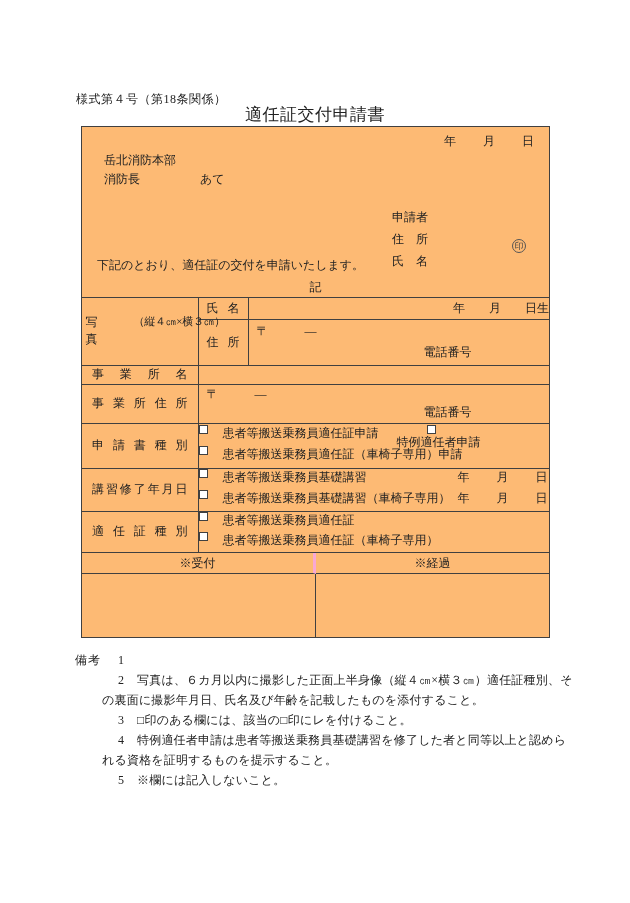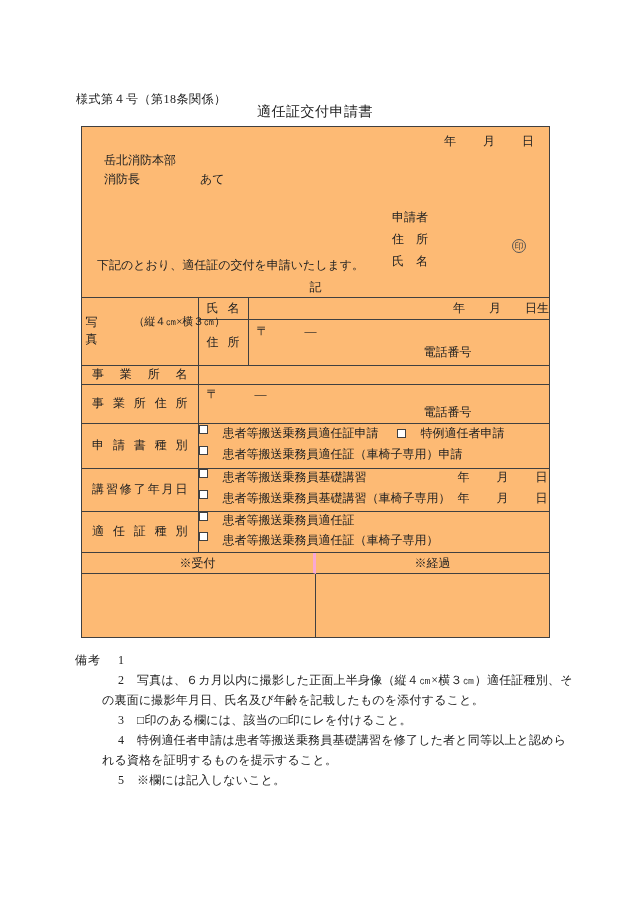--- a/index.html
+++ b/index.html
@@ -22,21 +22,21 @@
     letter-spacing: 0.5px;
     white-space: nowrap;
     margin-top: 12px;
   }
   .doc-title {
     position: absolute;
     left: 0;
     top: 103px;
     width: 630px;
     text-align: center;
-    font-size: 14px;
+    font-size: 17px;
     letter-spacing: 0.5px;
   }
 
   
   .formbox {
     position: absolute;
     left: 81px;
     top: 126px;
     width: 469px;
     border: 1px solid #404040;
@@ -113,21 +113,21 @@
   .cb-cell-inner { display: flex; flex-direction: column; justify-content: space-evenly; height: 100%; }
   .cbline { position: relative; display: flex; height: 20px; white-space: nowrap; }
   .cb {
     display: inline-block;
     width: 9px; height: 9px;
     border: 1px solid #404040;
     margin-right: 15px;
     flex: none;
     background: #ffffff;
   }
-  .grp2 { position: absolute; left: 198px; display: flex; align-items: center; }
+  .grp2 { position: absolute; left: 198px; display: flex; align-items: center; flex-direction: column; }
   .absdate { position: absolute; left: 259px; letter-spacing: 1px; }
 
   
   .fgrid { display: grid; grid-template-columns: 234px 233px; border-top: 1px solid #404040; }
   .fhead { height: 21px; line-height: 21px; text-align: center; border-bottom: 1px solid #404040; }
   .fhead-first { border-right: 3px solid #f9a8d4; }
   .fempty { height: 63px; }
   .fempty-first { border-right: 1px solid #404040; }
 
   

